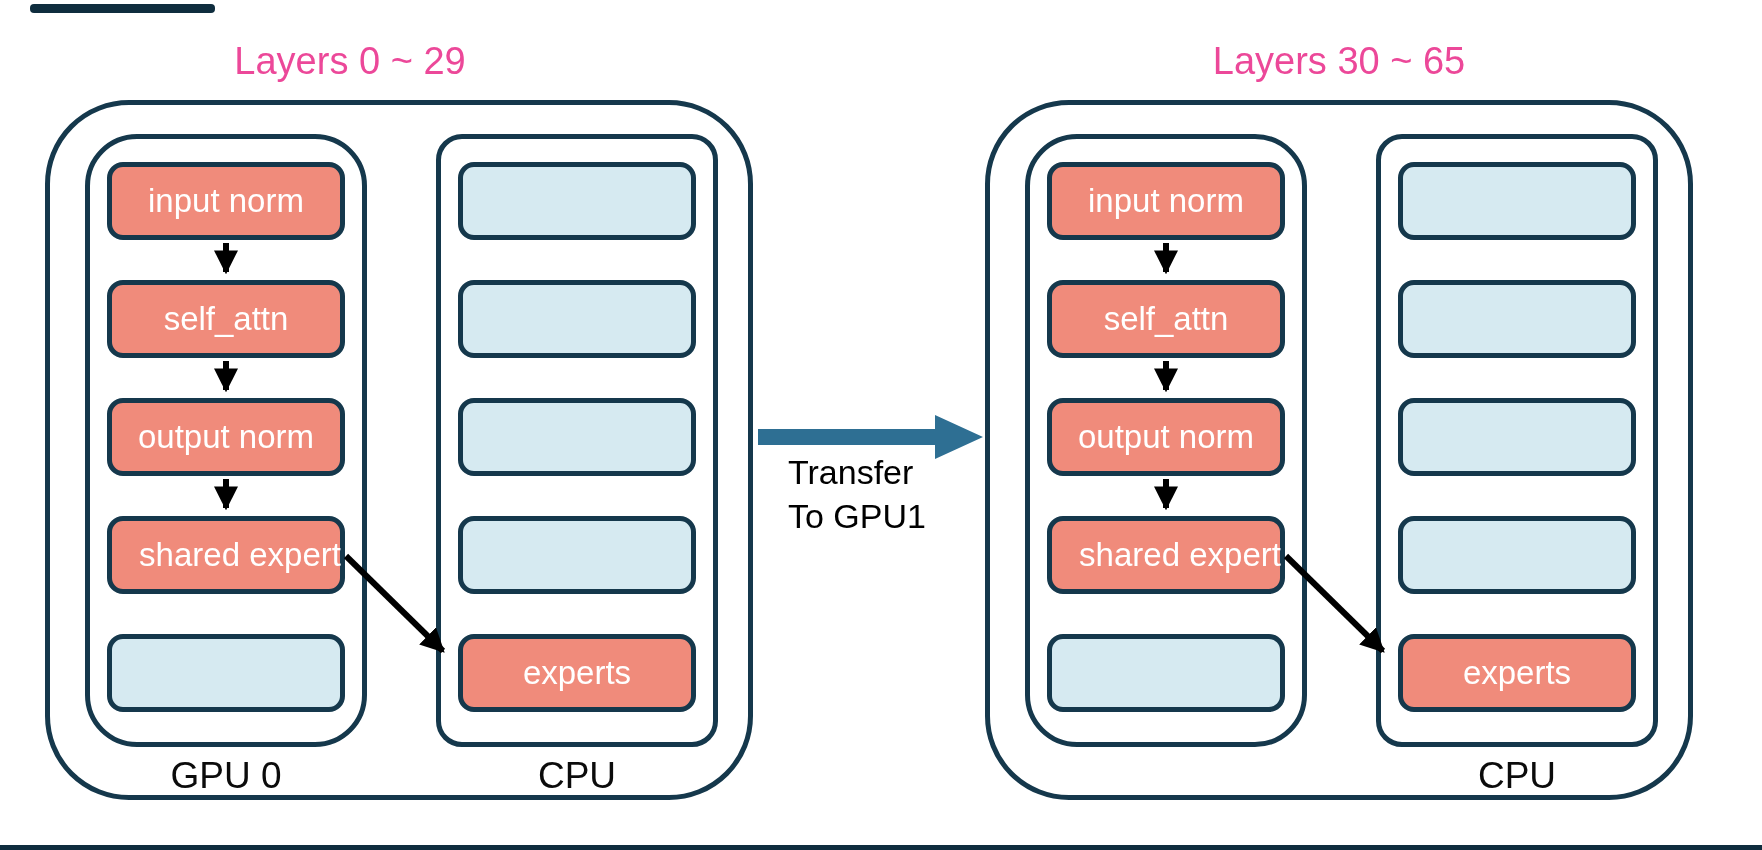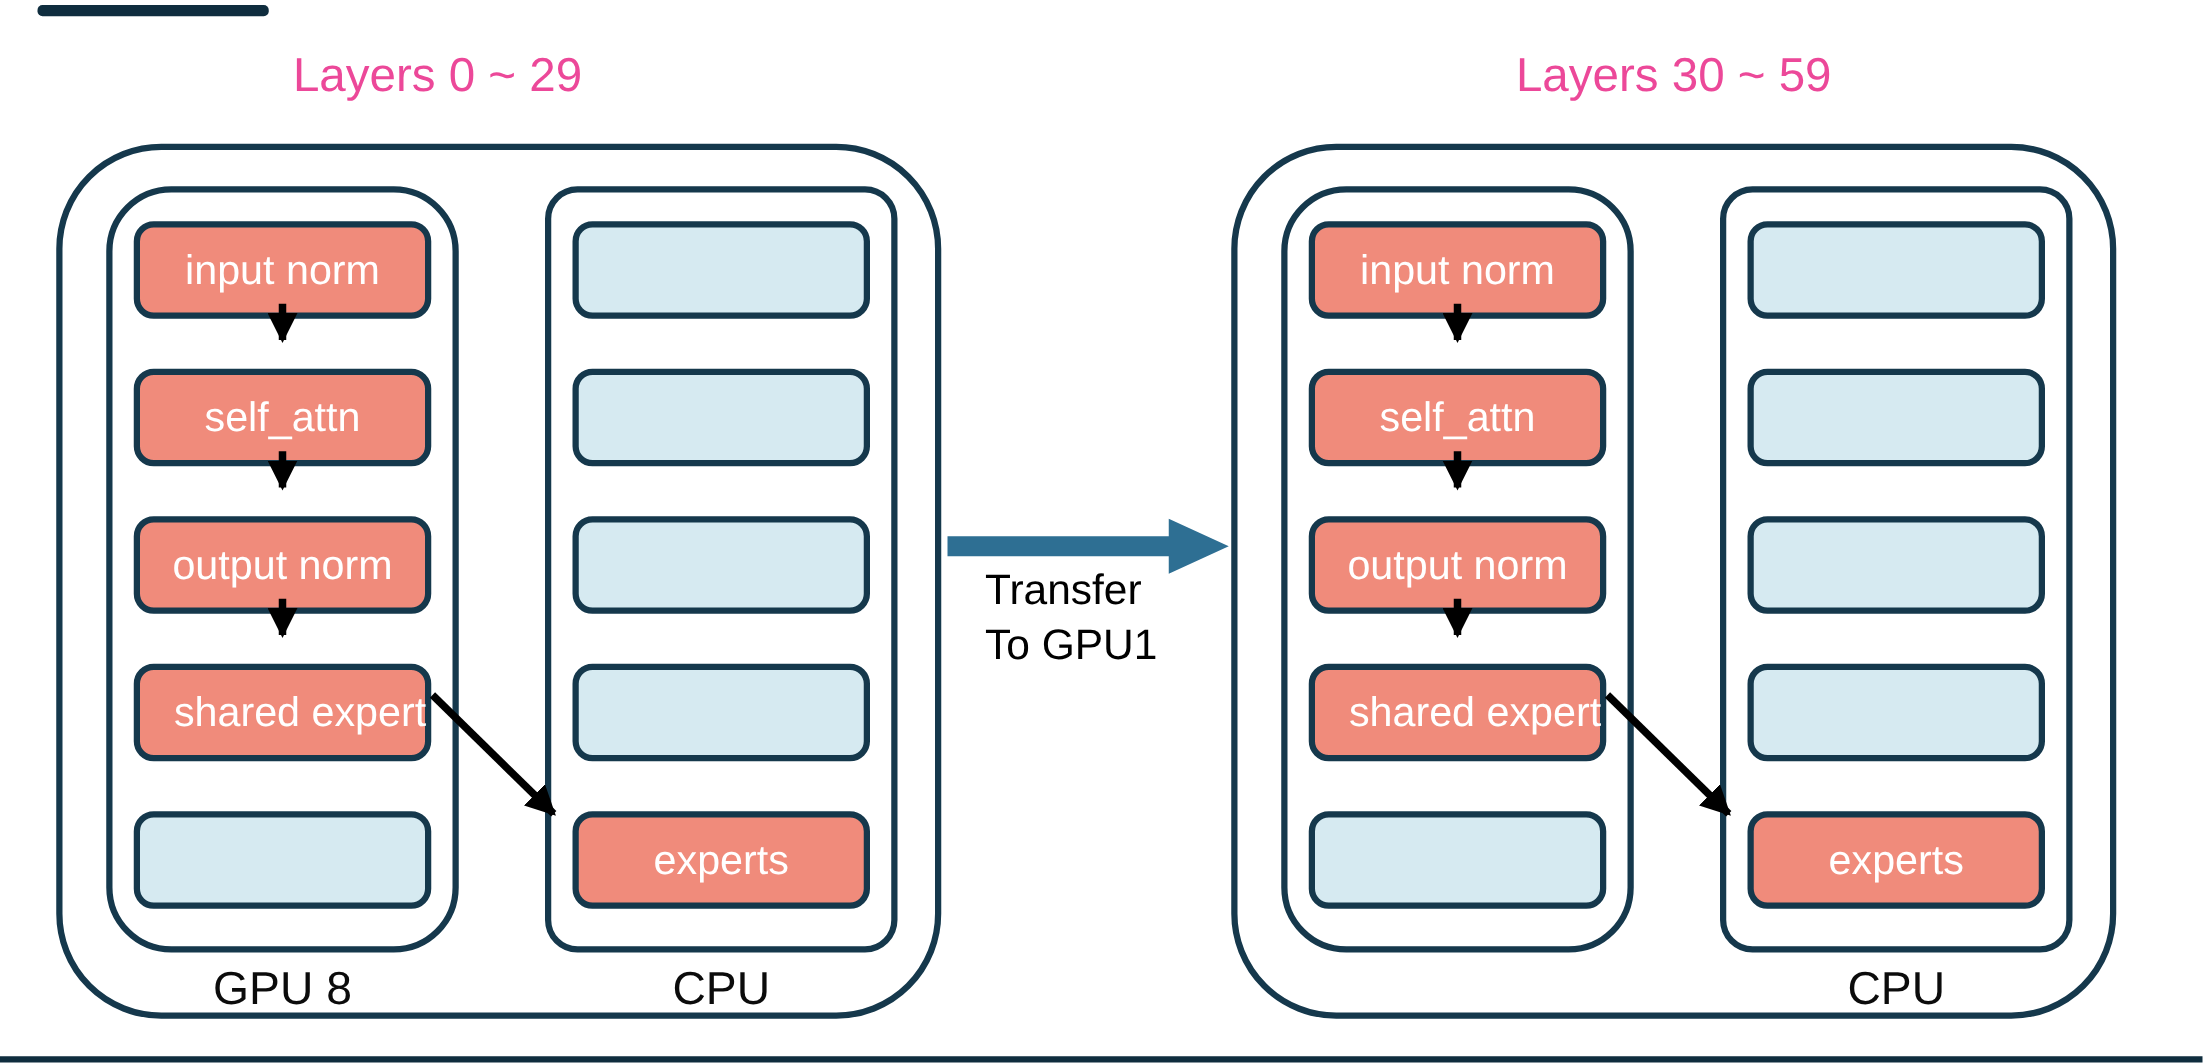--- a/index.html
+++ b/index.html
@@ -12,21 +12,21 @@
   html,body{margin:0;padding:0;}
   body{
     width:1762px;height:850px;position:relative;overflow:hidden;
     background:#ffffff;
     font-family:"Liberation Sans", sans-serif;
   }
   *{box-sizing:border-box;}
 
   .group{
     position:absolute;top:100px;width:708px;height:700px;
-    border:5px solid var(--dark);border-radius:84px;background:#fff;margin-top:15px;
+    border:5px solid var(--dark);border-radius:84px;background:#fff;
   }
   #group0{left:45px;}
   #group1{left:985px;}
 
   .group-title{
     position:absolute;top:38px;height:46px;
     font-size:38px;line-height:46px;color:#ec4899;
     text-align:center;white-space:nowrap;
   }
   #title0{left:46px;width:608px;}
@@ -73,38 +73,38 @@
     background:var(--bar);
   }
 </style>
 </head>
 <body>
 
 <div class="top-accent-bar"></div>
 <div class="bottom-accent-line"></div>
 
 <div class="group-title" id="title0">Layers 0 ~ 29</div>
-<div class="group-title" id="title1">Layers 30 ~ 59</div>
+<div class="group-title" id="title1">Layers 30 ~ 65</div>
 
 <div class="group" id="group0">
   <div class="col gpu">
     <div class="slot s0 salmon">input norm</div>
     <div class="slot s1 salmon">self_attn</div>
     <div class="slot s2 salmon">output norm</div>
     <div class="slot s3 salmon">shared expert</div>
     <div class="slot s4 blue"></div>
   </div>
   <div class="col cpu">
     <div class="slot s0 blue"></div>
     <div class="slot s1 blue"></div>
     <div class="slot s2 blue"></div>
     <div class="slot s3 blue"></div>
     <div class="slot s4 salmon">experts</div>
   </div>
-  <div class="col-label gpu">GPU 8</div>
+  <div class="col-label gpu">GPU 0</div>
   <div class="col-label cpu">CPU</div>
 </div>
 
 <div class="group" id="group1">
   <div class="col gpu">
     <div class="slot s0 salmon">input norm</div>
     <div class="slot s1 salmon">self_attn</div>
     <div class="slot s2 salmon">output norm</div>
     <div class="slot s3 salmon">shared expert</div>
     <div class="slot s4 blue"></div>

